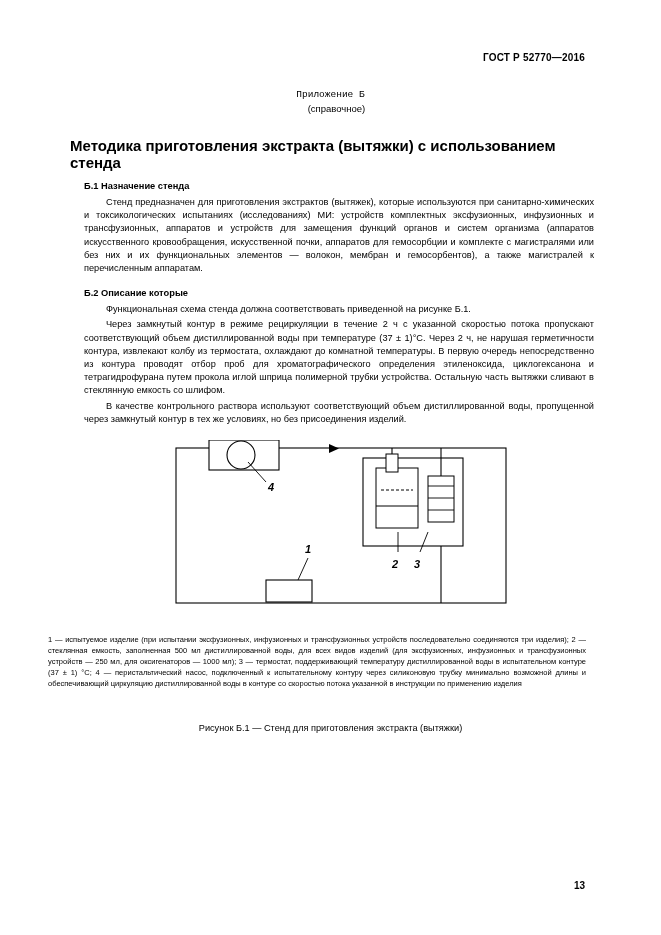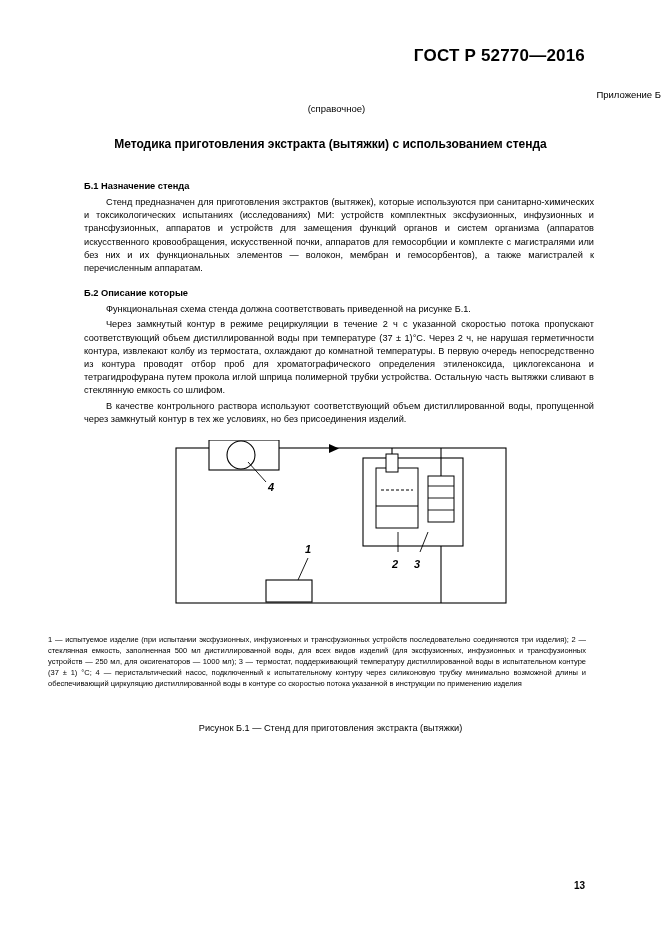--- a/index.html
+++ b/index.html
@@ -17,48 +17,48 @@
   }
   .page {
     position: absolute;
     left: 0; top: 0;
     width: 661px;
     height: 935px;
   }
   .header-std {
     position: absolute;
     right: 76px;
-    top: 46px;
-    font-size: 17px;
+    top: 52px;
+    font-size: 10px;
     font-weight: bold;
     letter-spacing: 0.2px;
     text-align: right;
   }
   .annex-title {
     position: absolute;
     left: 0; right: 0;
     top: 89px;
-    text-align: right;
+    text-align: center;
     font-size: 9.5px;
+    font-family: Liberation Mono, monospace;
   }
   .annex-sub {
     position: absolute;
     left: 0; right: 0;
     top: 103px;
     text-align: center;
     font-size: 9.5px;
     margin-left: 12px;
   }
   .main-title {
     position: absolute;
     left: 70px;
     right: 70px;
     top: 137px;
-    text-align: center;
-    font-size: 12px;
+    font-size: 15px;
     font-weight: bold;
   }
   .content {
     position: absolute;
     left: 76px;
     top: 168px;
     width: 510px;
     margin-left: 8px;
   }
   .sec-head {

